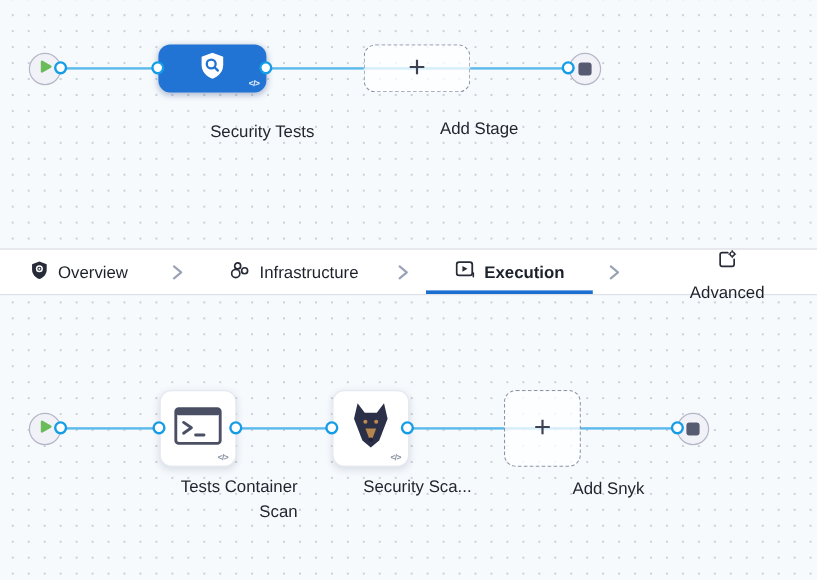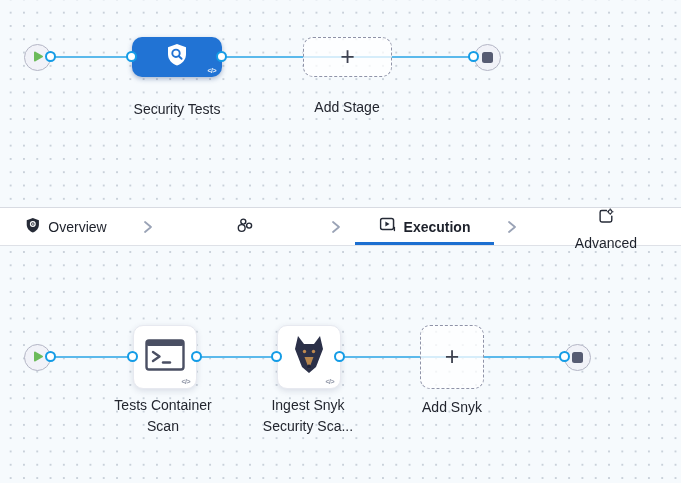--- a/index.html
+++ b/index.html
@@ -29,21 +29,21 @@
   
   .dashed-node{position:absolute;border:1.7px dashed #8f93a8;border-radius:10px;
     background:rgba(255,255,255,.75);box-sizing:border-box;z-index:4;
     display:flex;align-items:center;justify-content:center;cursor:pointer;}
   .plus{font-size:25px;font-weight:300;color:#3e4250;line-height:1;margin-top:-2px;}
   
   .card{position:absolute;width:64px;height:64px;background:#fff;border:1px solid #e7e9f0;
     border-radius:10px;box-sizing:border-box;box-shadow:0 2px 6px rgba(40,50,90,.14);z-index:4;
     display:flex;align-items:center;justify-content:center;cursor:pointer;}
   
-  .node-label{position:absolute;width:170px;text-align:center;font-size:14px;color:#23262f;
+  .node-label{position:absolute;width:170px;text-align:right;font-size:14px;color:#23262f;
     line-height:21px;z-index:2;}
   
   .tabbar{position:absolute;left:0;top:207px;width:681px;height:39px;background:#fff;
     border-top:1px solid #d8dbe2;border-bottom:1px solid #dee1e7;box-sizing:border-box;z-index:6;}
   .tab{position:absolute;top:0;height:100%;display:flex;align-items:center;gap:8px;
     transform:translateX(-50%);font-size:14px;color:#1d212b;cursor:pointer;white-space:nowrap;}
   .tab.active{font-weight:bold;}
   .tab-sep{position:absolute;top:0;height:100%;display:flex;align-items:center;
     transform:translateX(-50%);}
   .tab-underline{position:absolute;left:355px;bottom:0;width:139px;height:3px;background:#1c6fd1;z-index:7;}
@@ -112,20 +112,21 @@
     </div>
 
     <div class="tab" style="left:245px;">
       <span>
         <svg width="17" height="15" viewBox="0 0 17 15">
           <circle cx="5.2" cy="10" r="3.4" fill="#ffffff" stroke="#262b37" stroke-width="1.4"></circle>
           <circle cx="6.8" cy="3.6" r="2.5" fill="#ffffff" stroke="#262b37" stroke-width="1.4"></circle>
           <circle cx="12.6" cy="7.6" r="2.5" fill="#ffffff" stroke="#262b37" stroke-width="1.4"></circle>
         </svg>
       </span>
+      <span>Infrastructure</span>
     </div>
 
     <div class="tab-sep" style="left:336px;">
       <svg width="11" height="14" viewBox="0 0 11 14">
           <polyline points="2.5,2 8.5,7 2.5,12" fill="none" stroke="#9aa3b6" stroke-width="1.8" stroke-linecap="round" stroke-linejoin="round"></polyline>
         </svg>
     </div>
 
     <div class="tab active" style="left:425px;">
       <span>
@@ -215,18 +216,17 @@
 
   <div class="circle-node" style="left:564px;top:344px;">
     <span class="stop-square"></span>
   </div>
 
   <div class="node-label" style="left:78px;top:395px;">
     <div>Tests Container</div>
     <div>Scan</div>
   </div>
   <div class="node-label" style="left:223px;top:395px;">
-    <div>Ingest Snyk</div>
     <div>Security Sca...</div>
   </div>
   <div class="node-label" style="left:367px;top:397px;">Add Snyk</div>
 
 </div>
 
 </body></html>

